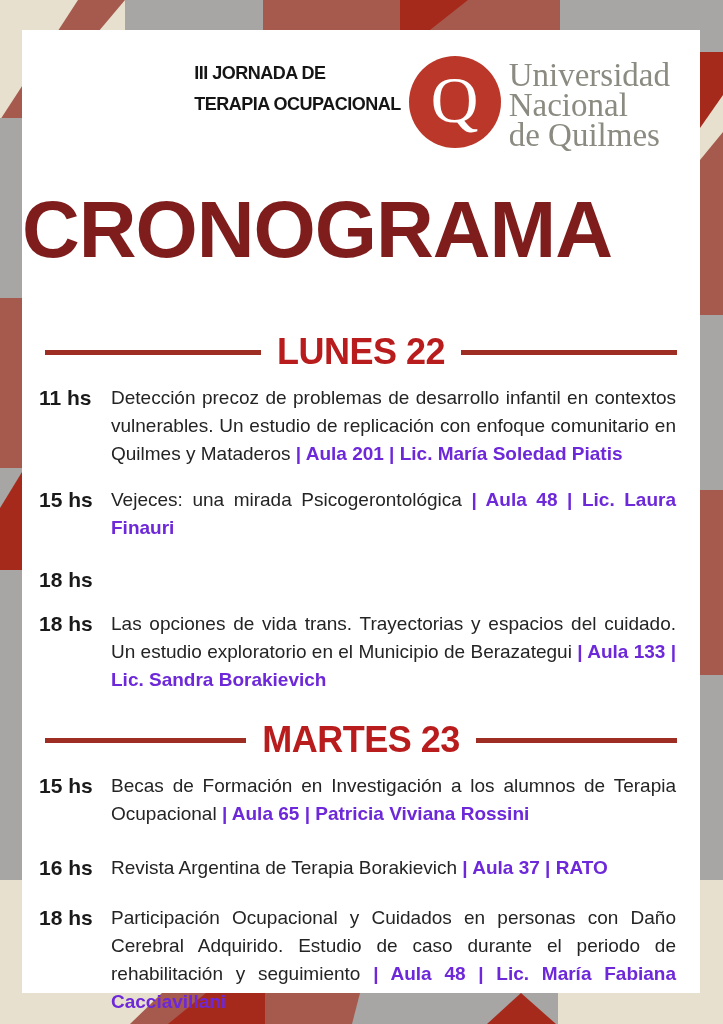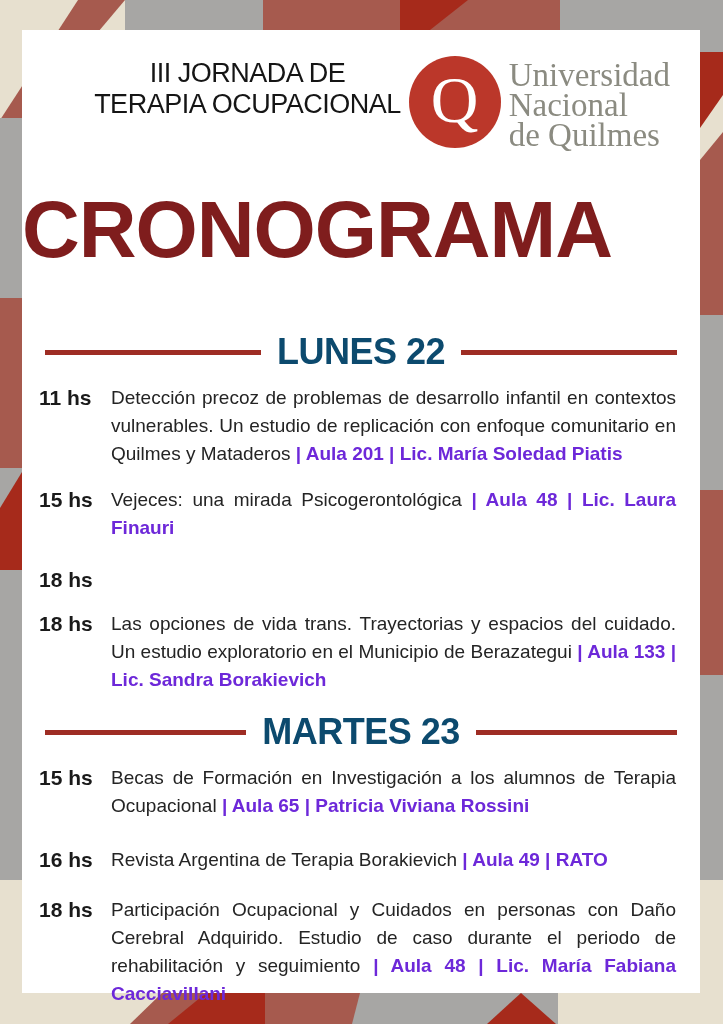--- a/index.html
+++ b/index.html
@@ -12,22 +12,22 @@
   .card{
     position:absolute;left:22px;top:30px;width:678px;height:963px;
     background:#ffffff;
   }
   
   .header{
     display:flex;justify-content:flex-end;align-items:flex-start;
     gap:8px;margin-top:26px;padding-right:30px;height:100px;
   }
   .title-block{
-    text-align:center;font-weight:400;color:#151515;
-    font-size:27px;line-height:31px;letter-spacing:-0.5px;margin-top:2px;
+    text-align:left;font-weight:700;color:#151515;
+    font-size:18px;line-height:31px;letter-spacing:-0.5px;margin-top:2px;
     white-space:nowrap;
   }
   .logo-q{
     flex:0 0 92px;width:92px;height:92px;border-radius:50%;
     background:#bb372a;display:flex;align-items:center;justify-content:center;
   }
   .logo-q span{
     font-family:"Liberation Serif",serif;color:#ffffff;
     font-size:66px;line-height:66px;transform:translateY(-2px);
   }
@@ -39,25 +39,25 @@
   .cronograma{
     margin-top:34px;text-align:left;color:#7f1d1d;
     font-size:80px;line-height:80px;font-weight:800;letter-spacing:-1px;
   }
   
   .day-header{
     display:flex;align-items:center;gap:16px;padding:0 23px;height:40px;
   }
   .day-header .rule{flex:1;height:5px;background:#9e2d24;}
   .day-header .day-label{
-    color:#0c4a6e;font-size:36px;font-weight:800;letter-spacing:-0.5px;
+    color:#b91c1c;font-size:36px;font-weight:800;letter-spacing:-0.5px;
     white-space:nowrap;
   }
   .dh-lunes{margin-top:62px;}
-  .dh-martes{margin-top:18px;}
+  .dh-martes{margin-top:26px;}
   
   .item{display:flex;gap:10px;padding:0 24px 0 17px;}
   .item .time{
     flex:0 0 62px;font-size:21px;font-weight:700;color:#1a1a1a;
     line-height:28px;white-space:nowrap;
   }
   .item .item-text{
     margin:0;flex:1;font-size:19px;line-height:28px;color:#242424;
     text-align:justify;
   }
@@ -148,21 +148,21 @@
     <div class="rule"></div>
   </div>
 
   <div class="item m12">
     <div class="time">15 hs</div>
     <p class="item-text"><span>Becas de Formación en Investigación a los alumnos de Terapia Ocupacional</span> <b>| Aula 65 | Patricia Viviana Rossini</b></p>
   </div>
 
   <div class="item m26">
     <div class="time">16 hs</div>
-    <p class="item-text"><span>Revista Argentina de Terapia Borakievich</span> <b>| Aula 49 | RATO</b></p>
+    <p class="item-text"><span>Revista Argentina de Terapia Borakievich</span> <b>| Aula 37 | RATO</b></p>
   </div>
 
   <div class="item m22">
     <div class="time">18 hs</div>
     <p class="item-text"><span>Participación Ocupacional y Cuidados en personas con Daño Cerebral Adquirido. Estudio de caso durante el periodo de rehabilitación y seguimiento</span> <b>| Aula 48 | Lic. María Fabiana Cacciavillani</b></p>
   </div>
 
 </div>
 
 </body></html>

